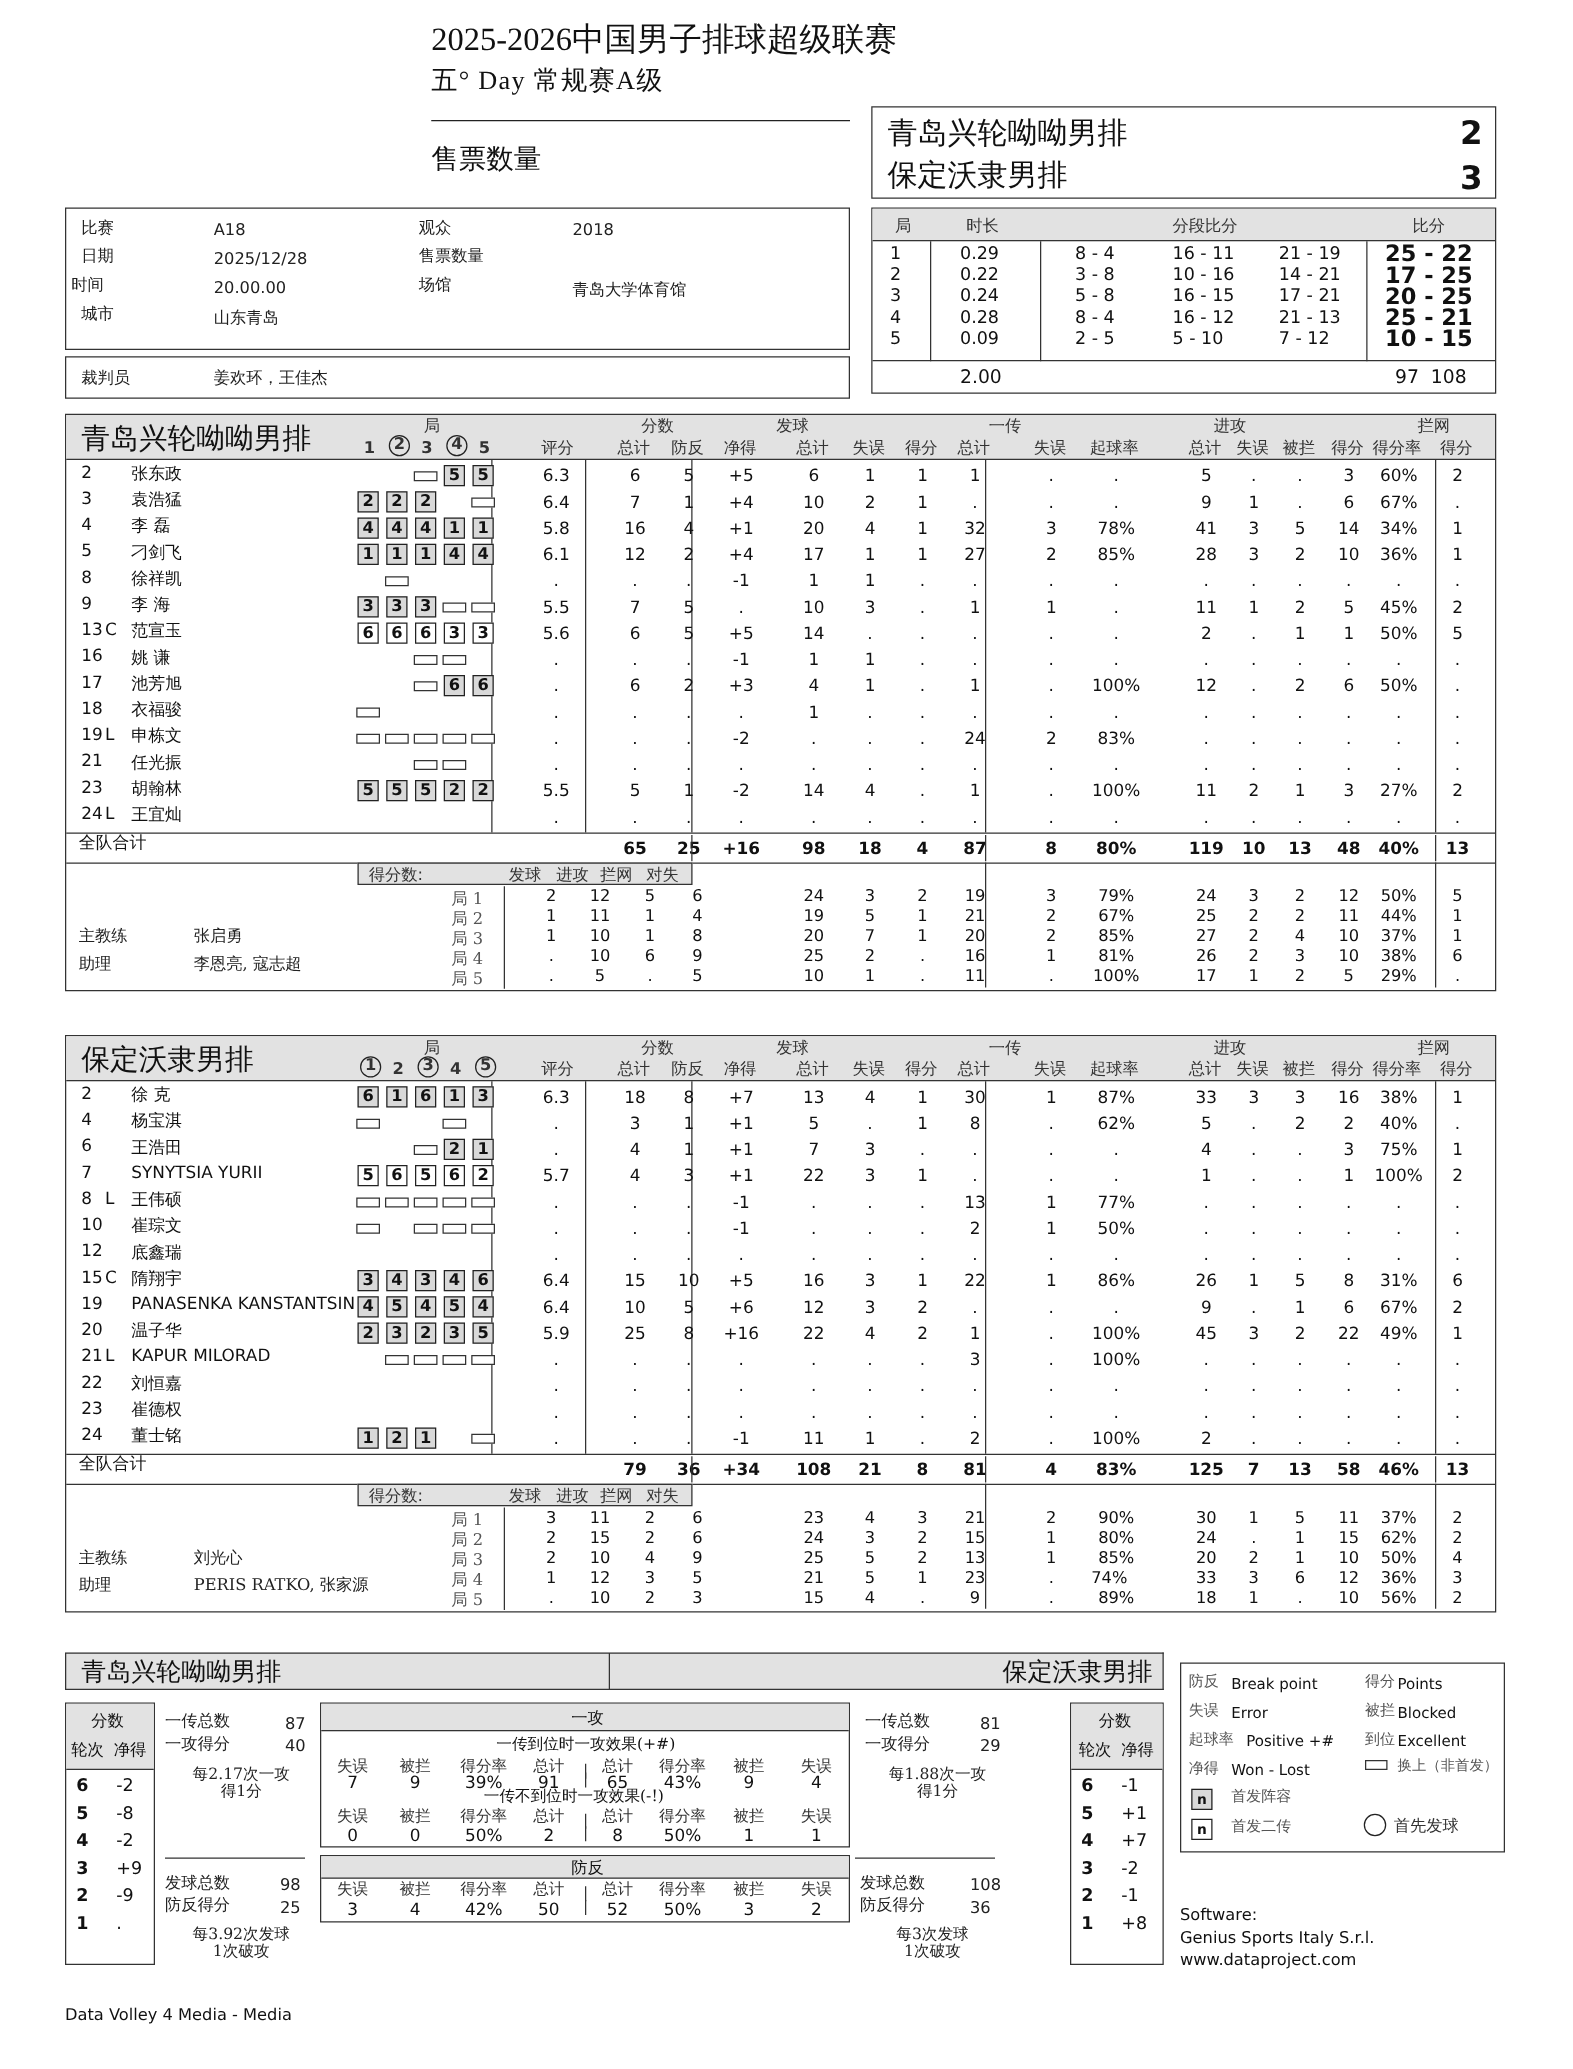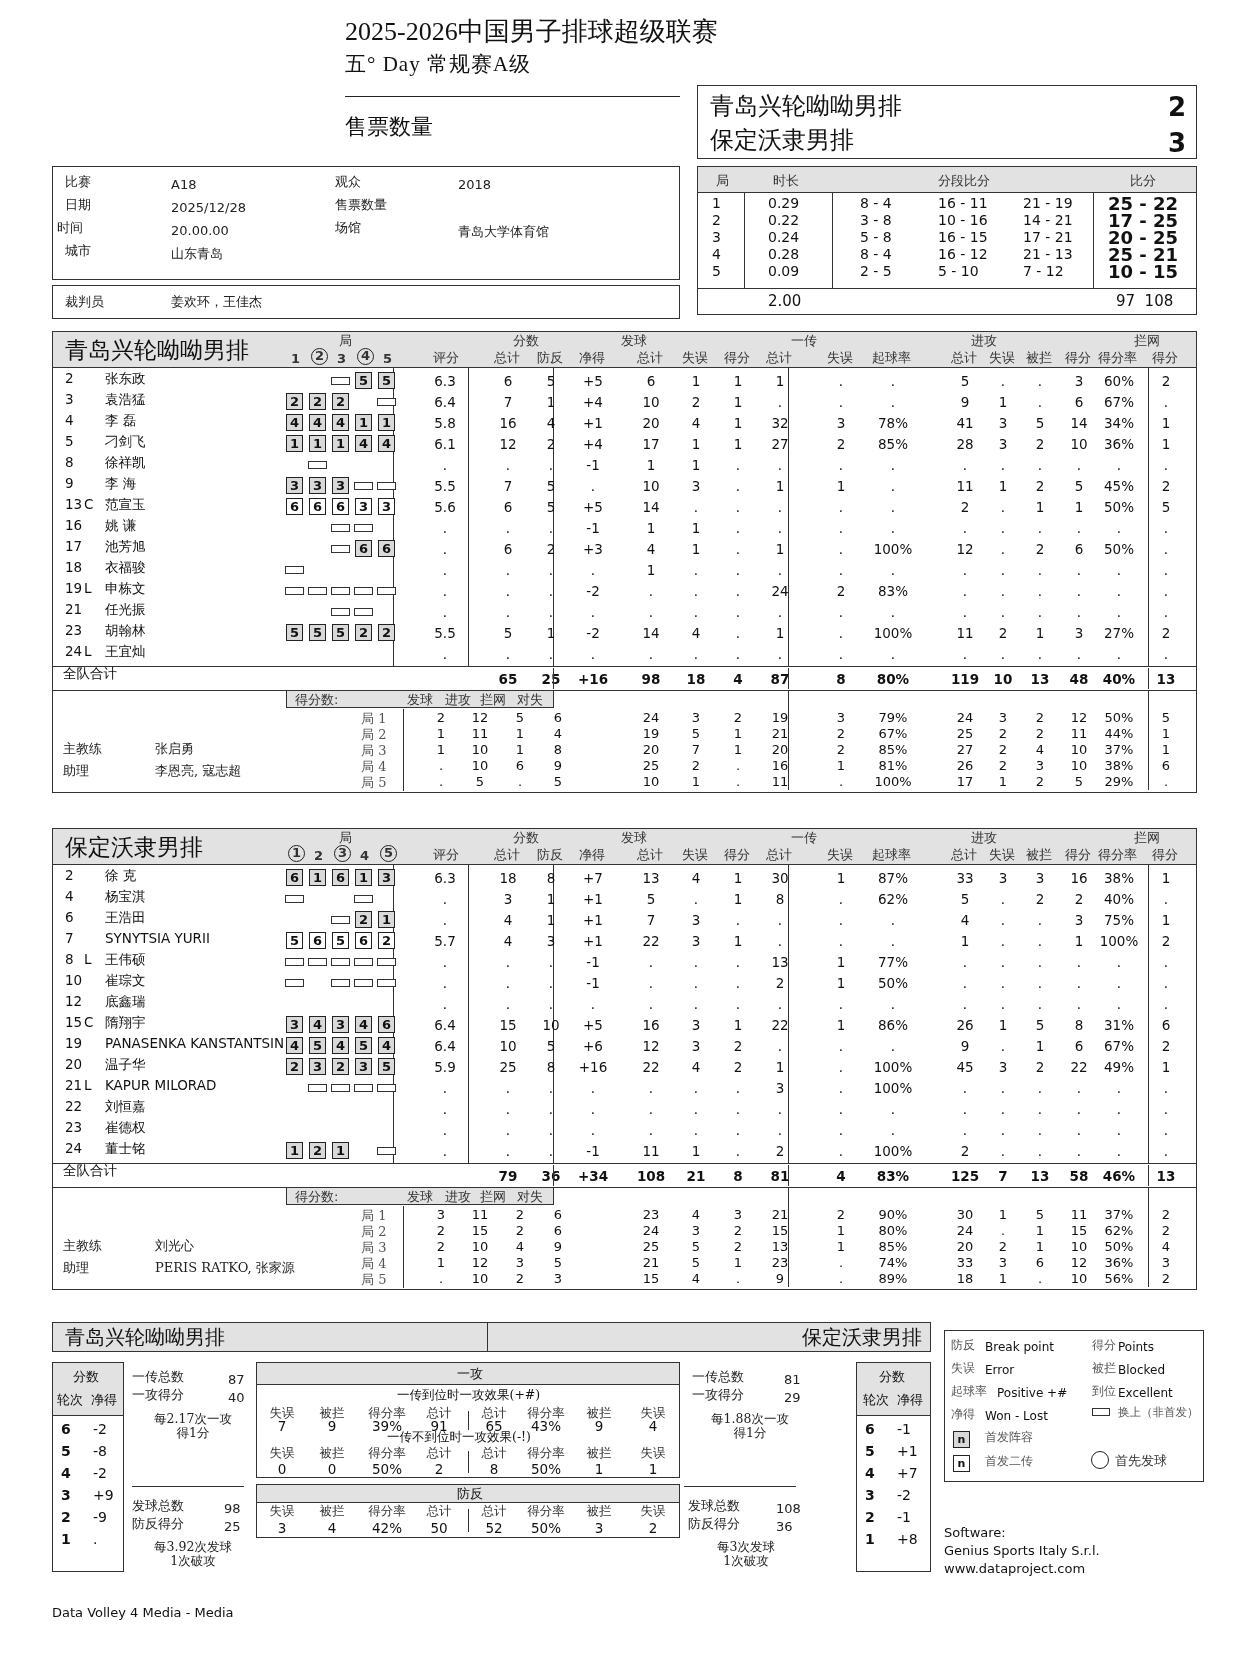--- a/index.html
+++ b/index.html
@@ -1119,21 +1119,21 @@
       <span class="serif" style="left:308px;color:#555">局 4</span>
       <span style="left:373px;width:30px;text-align:center">1</span>
       <span style="left:412px;width:30px;text-align:center">12</span>
       <span style="left:452px;width:30px;text-align:center">3</span>
       <span style="left:490px;width:30px;text-align:center">5</span>
       <span style="left:578px;width:40px;text-align:center">21</span>
       <span style="left:623px;width:40px;text-align:center">5</span>
       <span style="left:665px;width:40px;text-align:center">1</span>
       <span style="left:707px;width:40px;text-align:center">23</span>
       <span style="left:768px;width:40px;text-align:center">.</span>
-      <span style="left:820px;width:40px;text-align:center">74%</span>
+      <span style="left:820px;width:40px;">74%</span>
       <span style="left:892px;width:40px;text-align:center">33</span>
       <span style="left:930px;width:40px;text-align:center">3</span>
       <span style="left:967px;width:40px;text-align:center">6</span>
       <span style="left:1006px;width:40px;text-align:center">12</span>
       <span style="left:1046px;width:40px;text-align:center">36%</span>
       <span style="left:1093px;width:40px;text-align:center">3</span>
     </div>
     <div class="setline" style="position:absolute;left:0;top:442px;width:100%;height:16px">
       <span class="serif" style="left:308px;color:#555">局 5</span>
       <span style="left:373px;width:30px;text-align:center">.</span>

